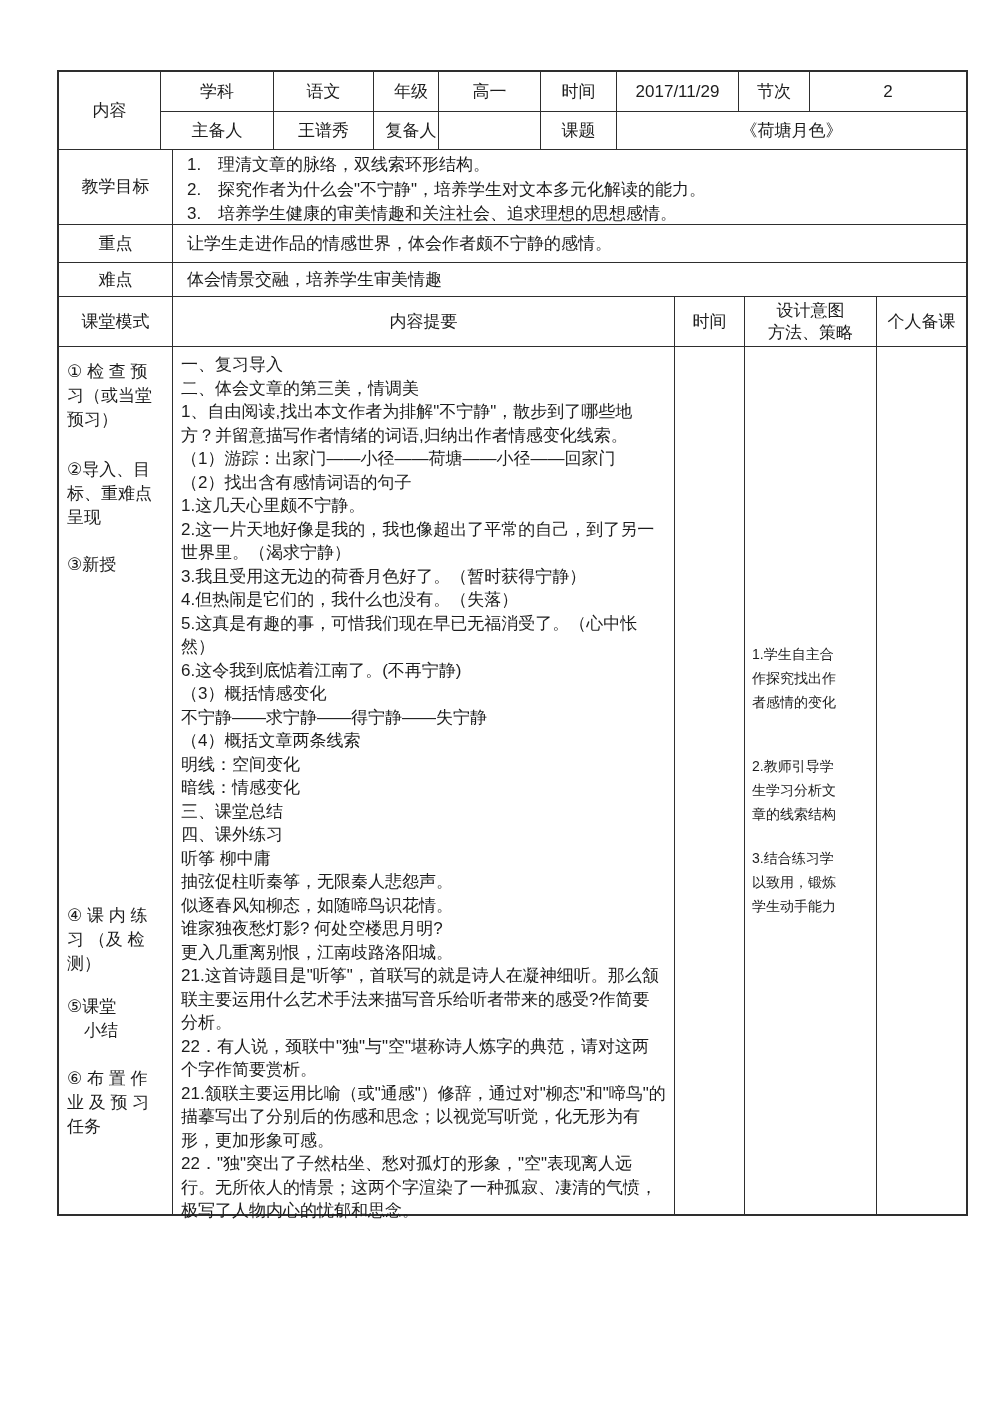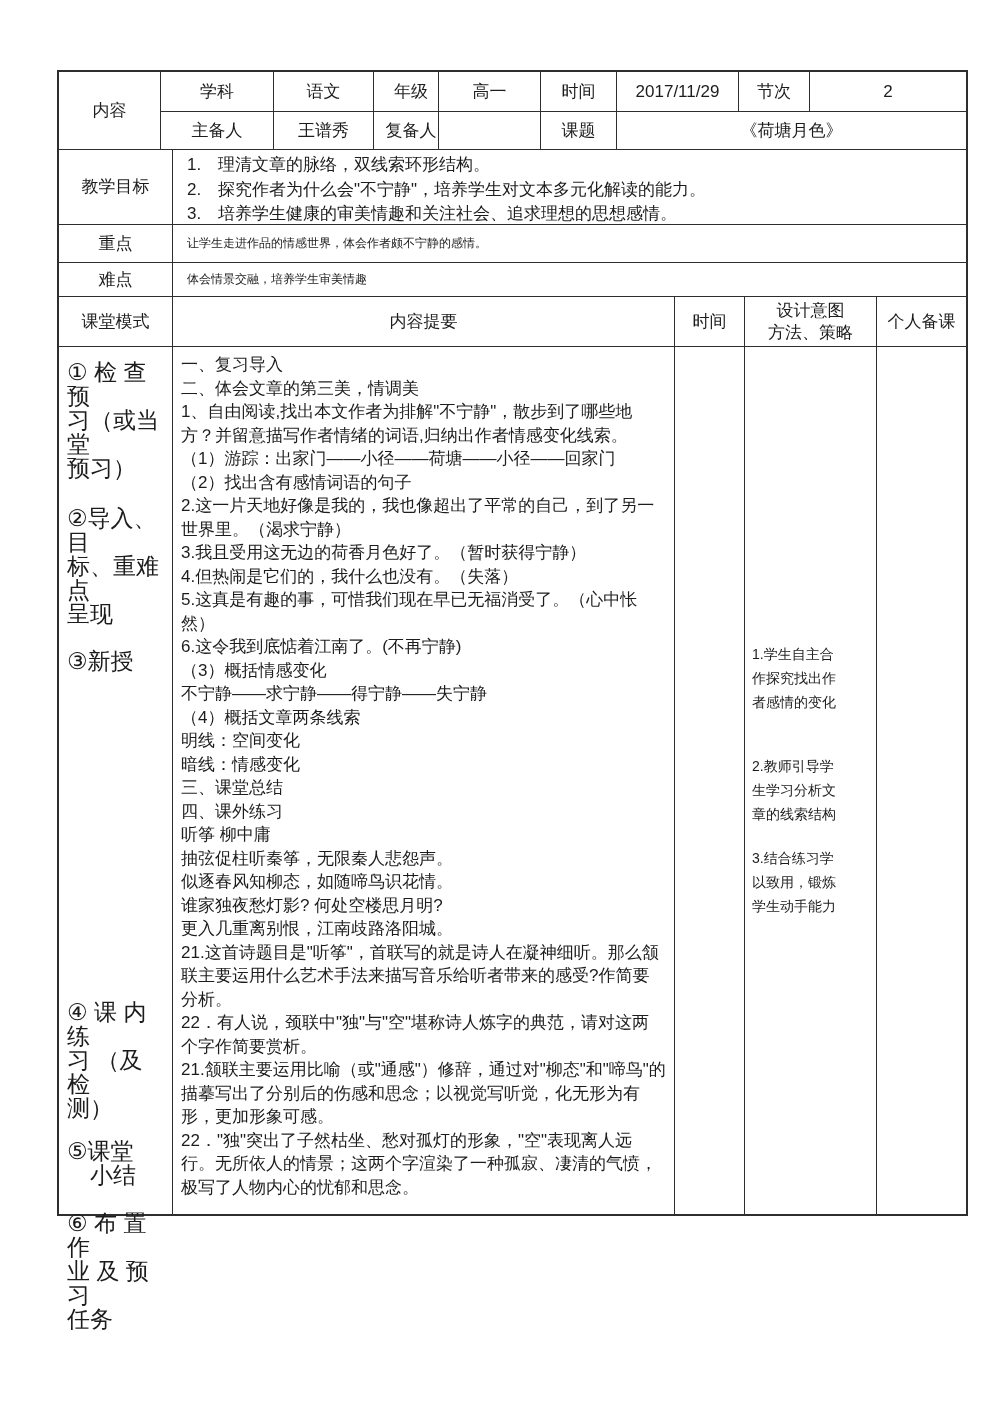--- a/index.html
+++ b/index.html
@@ -31,33 +31,33 @@
   .w-71 { width: 71px; } .grow { flex: 1; }
 
   
   .label-col { width: 113px; }
   .sec-obj { height: 75px; }
   .obj-body { flex: 1; padding: 3px 10px 0 14px; }
   .obj-line { display: flex; font-size: 17px; line-height: 24.5px; }
   .obj-num { width: 31px; flex: none; }
   .sec-key { height: 38px; }
   .sec-dif { height: 34px; }
-  .plain-body { flex: 1; display: flex; align-items: center; padding-left: 14px; font-size: 12px; }
+  .plain-body { flex: 1; display: flex; align-items: center; padding-left: 14px; font-size: 17px; }
 
   
   .sec-mh { height: 50px; }
   .col-outline { width: 502px; }
   .col-time { width: 70px; }
   .col-design { width: 132px; }
   .col-personal { flex: 1; }
   .mh-cell { font-size: 17px; line-height: 22px; }
 
   
   .sec-main { height: 867px; }
-  .mode-col { width: 113px; padding: 13px 5px 0 8px; font-size: 23px; line-height: 24px; }
+  .mode-col { width: 113px; padding: 13px 5px 0 8px; font-size: 17px; line-height: 24px; }
   .mode-item { white-space: pre-line; }
   .mode-item:nth-of-type(2) { margin-top: 26px; }
   .mode-item:nth-of-type(3) { margin-top: 23px; }
   .mode-item:nth-of-type(4) { margin-top: 327px; }
   .mode-item:nth-of-type(5) { margin-top: 19px; }
   .mode-item:nth-of-type(6) { margin-top: 24px; }
 
   .outline-col { width: 502px; padding: 6px 8px 0 8px; font-size: 17px; line-height: 23.5px; }
   .outline-col p { margin: 0; }
 
@@ -170,20 +170,21 @@
         <p>一、复习导入</p>
 
         <p>二、体会文章的第三美，情调美</p>
 
         <p>1、自由阅读,找出本文作者为排解"不宁静"，散步到了哪些地方？并留意描写作者情绪的词语,归纳出作者情感变化线索。</p>
 
         <p>（1）游踪：出家门——小径——荷塘——小径——回家门</p>
 
         <p>（2）找出含有感情词语的句子</p>
 
+        <p>1.这几天心里颇不宁静。</p>
 
         <p>2.这一片天地好像是我的，我也像超出了平常的自己，到了另一世界里。（渴求宁静）</p>
 
         <p>3.我且受用这无边的荷香月色好了。（暂时获得宁静）</p>
 
         <p>4.但热闹是它们的，我什么也没有。（失落）</p>
 
         <p>5.这真是有趣的事，可惜我们现在早已无福消受了。（心中怅然）</p>
 
         <p>6.这令我到底惦着江南了。(不再宁静)</p>

